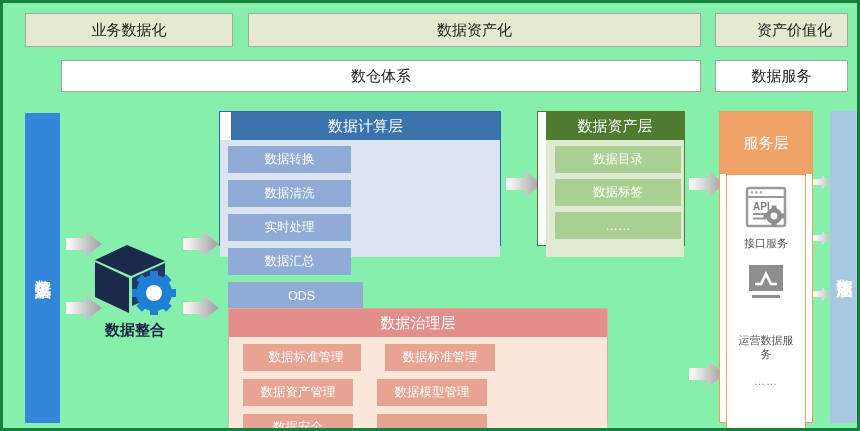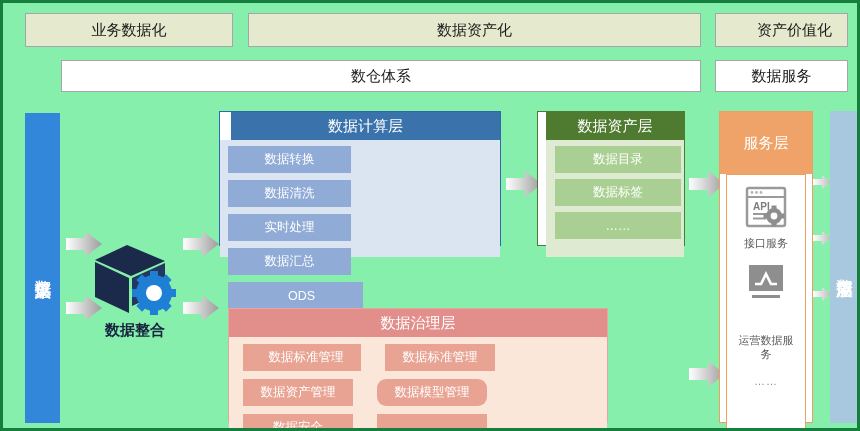--- a/index.html
+++ b/index.html
@@ -166,21 +166,21 @@
       <polygon points="0,7 19,7 19,0 36,13 19,26 19,19 0,19" fill="url(#ag1)"></polygon>
     </svg>
   </div>
 
   <div class="abs card gov" style="left:225px;top:305px;width:380px;height:115px;">
     <div class="ctr card-title" style="height:28px;">数据治理层</div>
     <div class="card-body" style="height:85px;padding:7px 14px;gap:8px 24px;">
       <div class="ctr chip" style="width:110px;height:27px;padding-left:8px;">数据标准管理</div>
       <div class="ctr chip" style="width:110px;height:27px;">数据标准管理</div>
       <div class="ctr chip" style="width:110px;height:27px;">数据资产管理</div>
-      <div class="ctr chip" style="width:110px;height:27px;border-radius:9px;">数据模型管理</div>
+      <div class="ctr chip" style="width:110px;height:27px;">数据模型管理</div>
       <div class="ctr chip" style="width:110px;height:27px;">数据安全</div>
       <div class="ctr chip" style="width:110px;height:27px;">……</div>
     </div>
   </div>
 
   <div class="abs" style="left:686px;top:358px;width:36px;height:26px;">
     <svg class="arrow" width="36" height="26" viewBox="0 0 36 26">
       <polygon points="0,7 19,7 19,0 36,13 19,26 19,19 0,19" fill="url(#ag1)"></polygon>
     </svg>
   </div>

